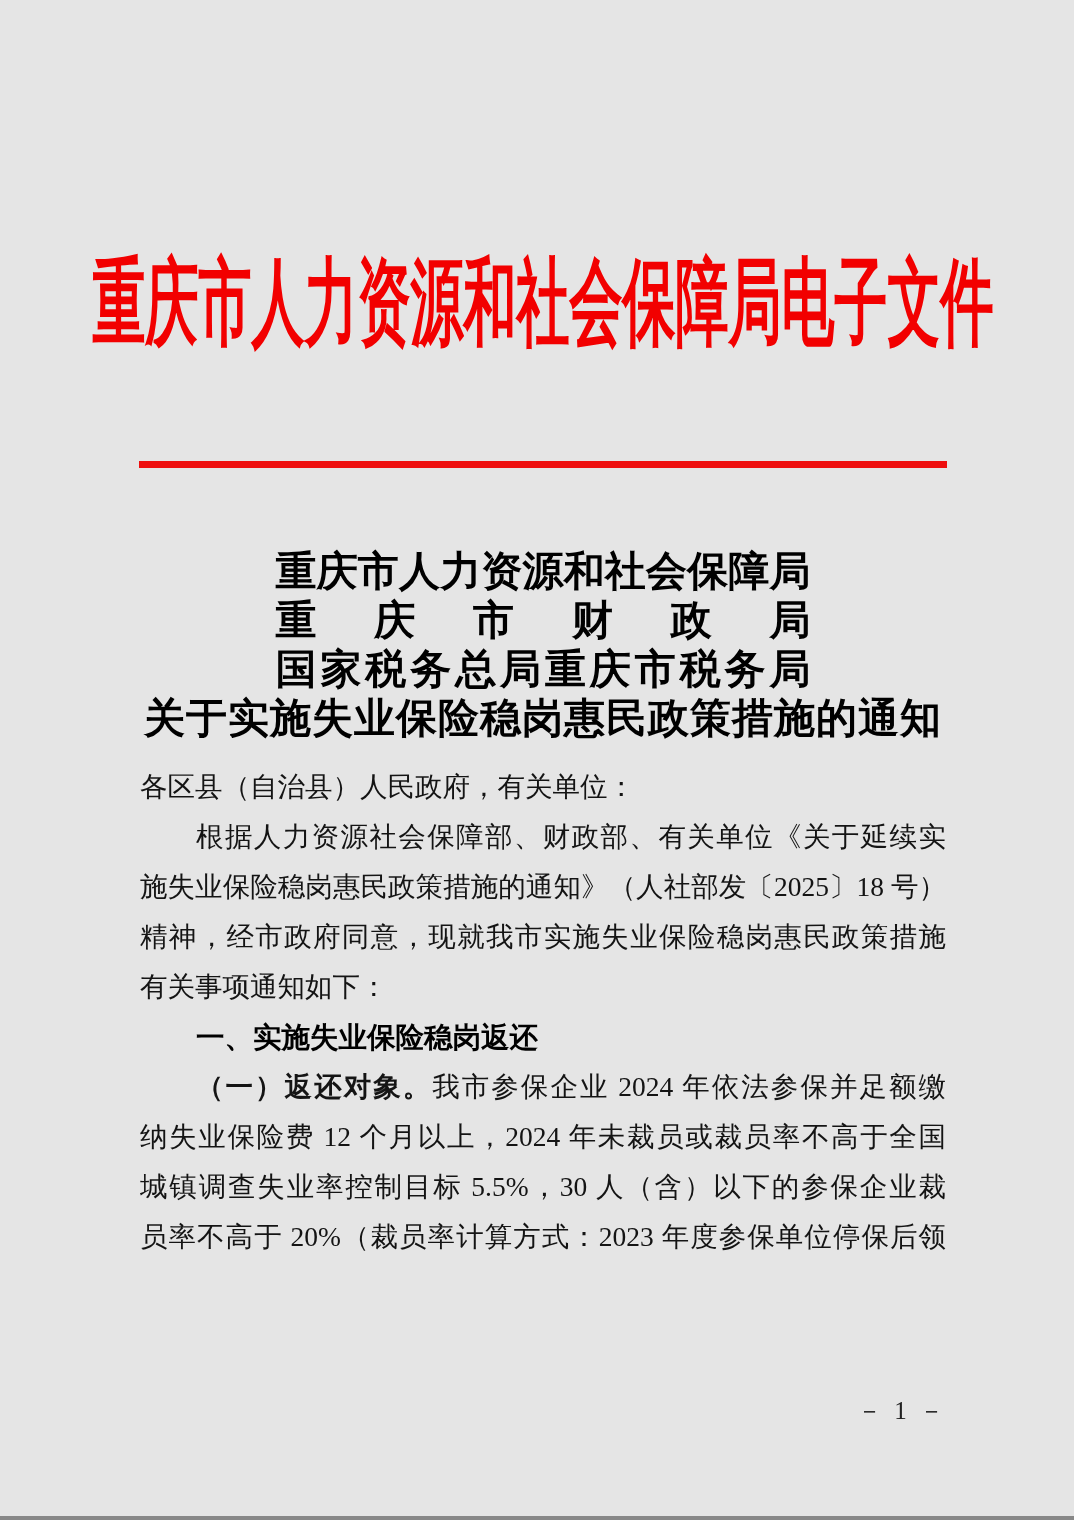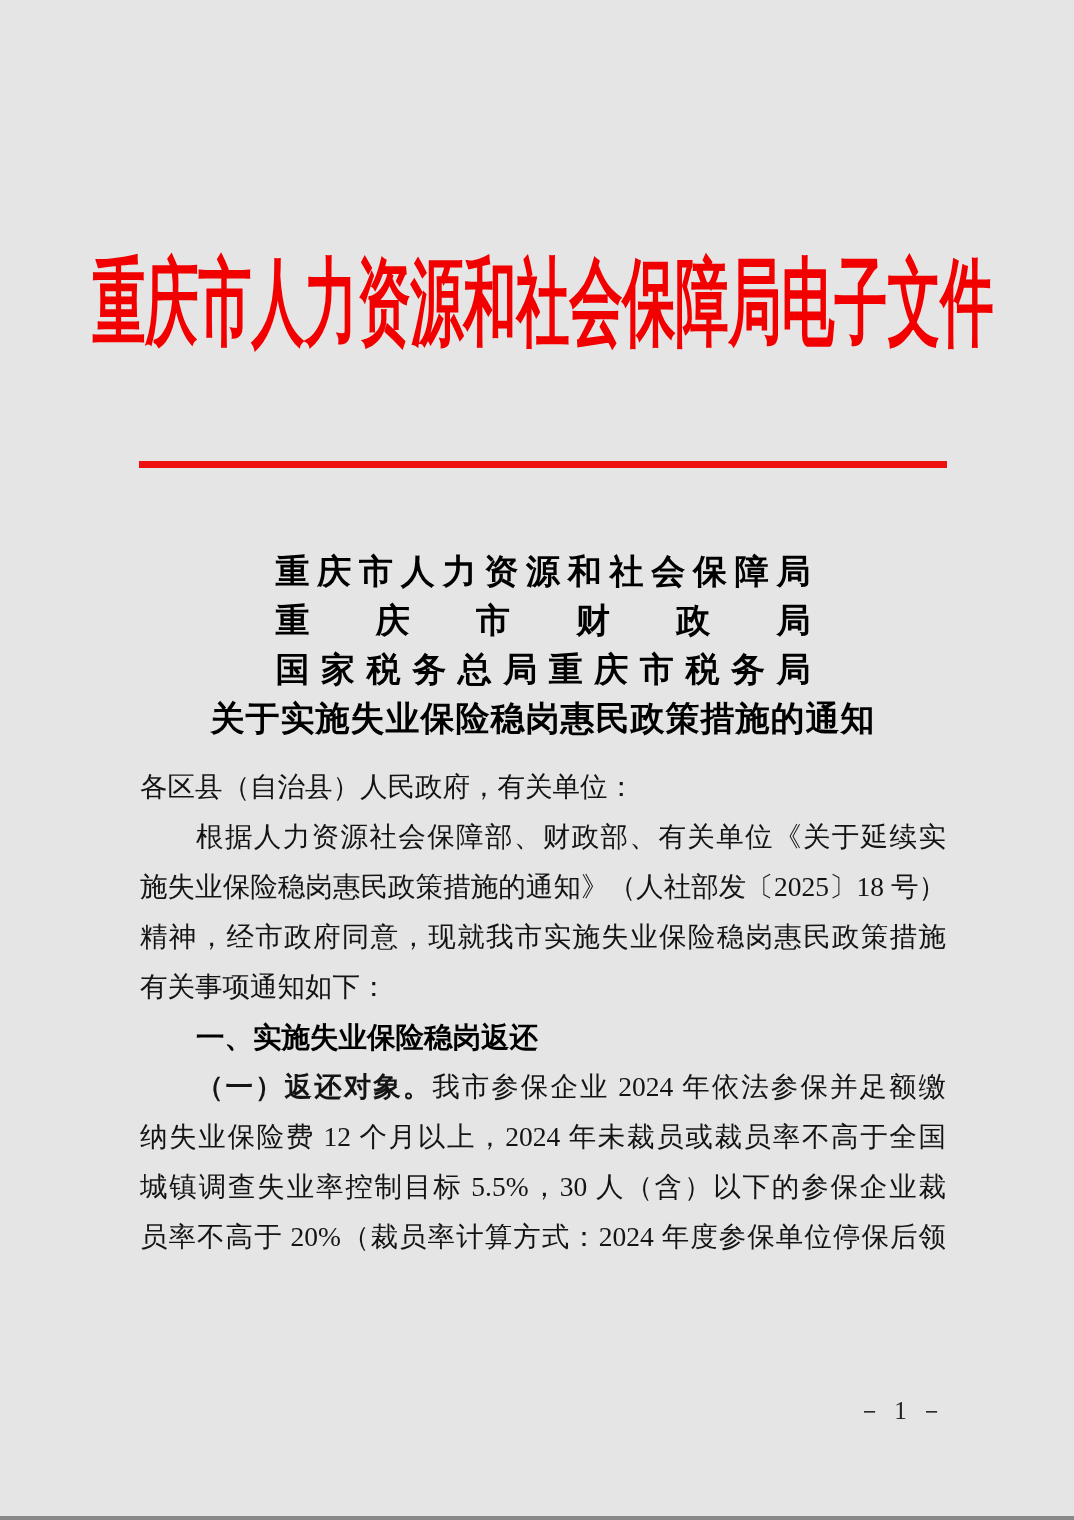--- a/index.html
+++ b/index.html
@@ -49,21 +49,21 @@
   }
   
   .title-block {
     position: absolute;
     top: 547px; left: 134px; width: 818px;
     font-weight: bold;
     color: #000;
   }
   .title-line {
     height: 49px; line-height: 49px;
-    font-size: 34px;
+    font-size: 41px;
     text-align: center;
     overflow: hidden;
     white-space: nowrap;
   }
   .title-just {
     width: 535px;
     margin: 0 auto;
     text-align: justify;
     text-align-last: justify;
     text-justify: inter-ideograph;
@@ -140,18 +140,18 @@
     <div class="line j">精神，经市政府同意，现就我市实施失业保险稳岗惠民政策措施</div>
     <div class="line">有关事项通知如下：</div>
 
     <div class="line sec-heading ind">一、实施失业保险稳岗返还</div>
 
     <div class="line j ind">
       <span class="bold-label">（一）返还对象。</span><span>我市参保企业 2024 年依法参保并足额缴</span>
     </div>
     <div class="line j">纳失业保险费 12 个月以上，2024 年未裁员或裁员率不高于全国</div>
     <div class="line j">城镇调查失业率控制目标 5.5%，30 人（含）以下的参保企业裁</div>
-    <div class="line j">员率不高于 20%（裁员率计算方式：2024 年度参保单位停保后领</div>
+    <div class="line j">员率不高于 20%（裁员率计算方式：2023 年度参保单位停保后领</div>
   </div>
 
   <div class="page-number">－ 1 －</div>
 
 </div>
 
 </body></html>

